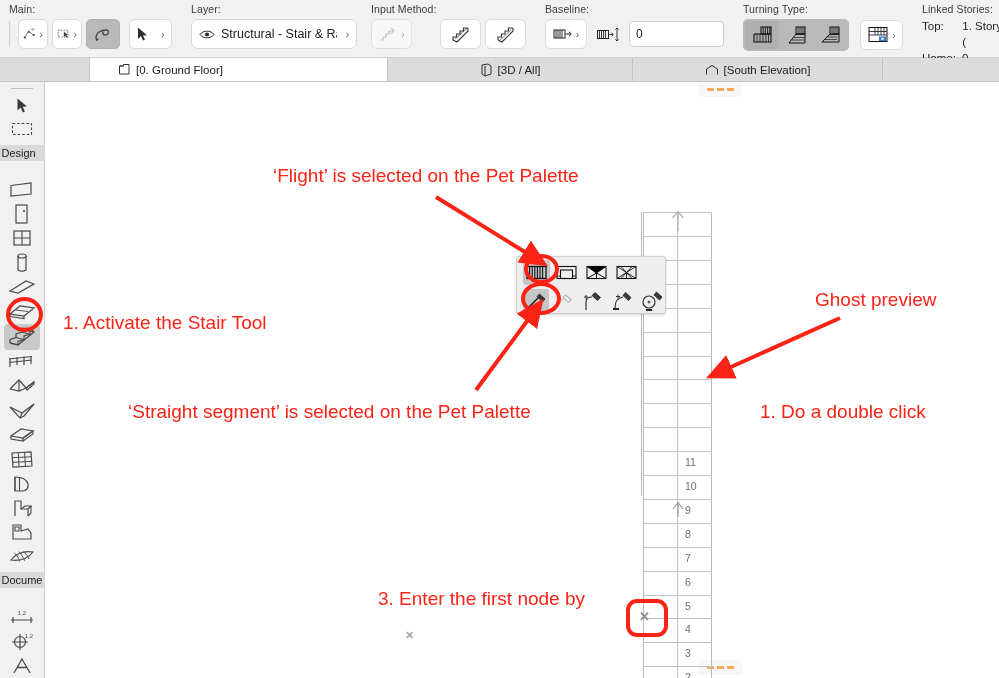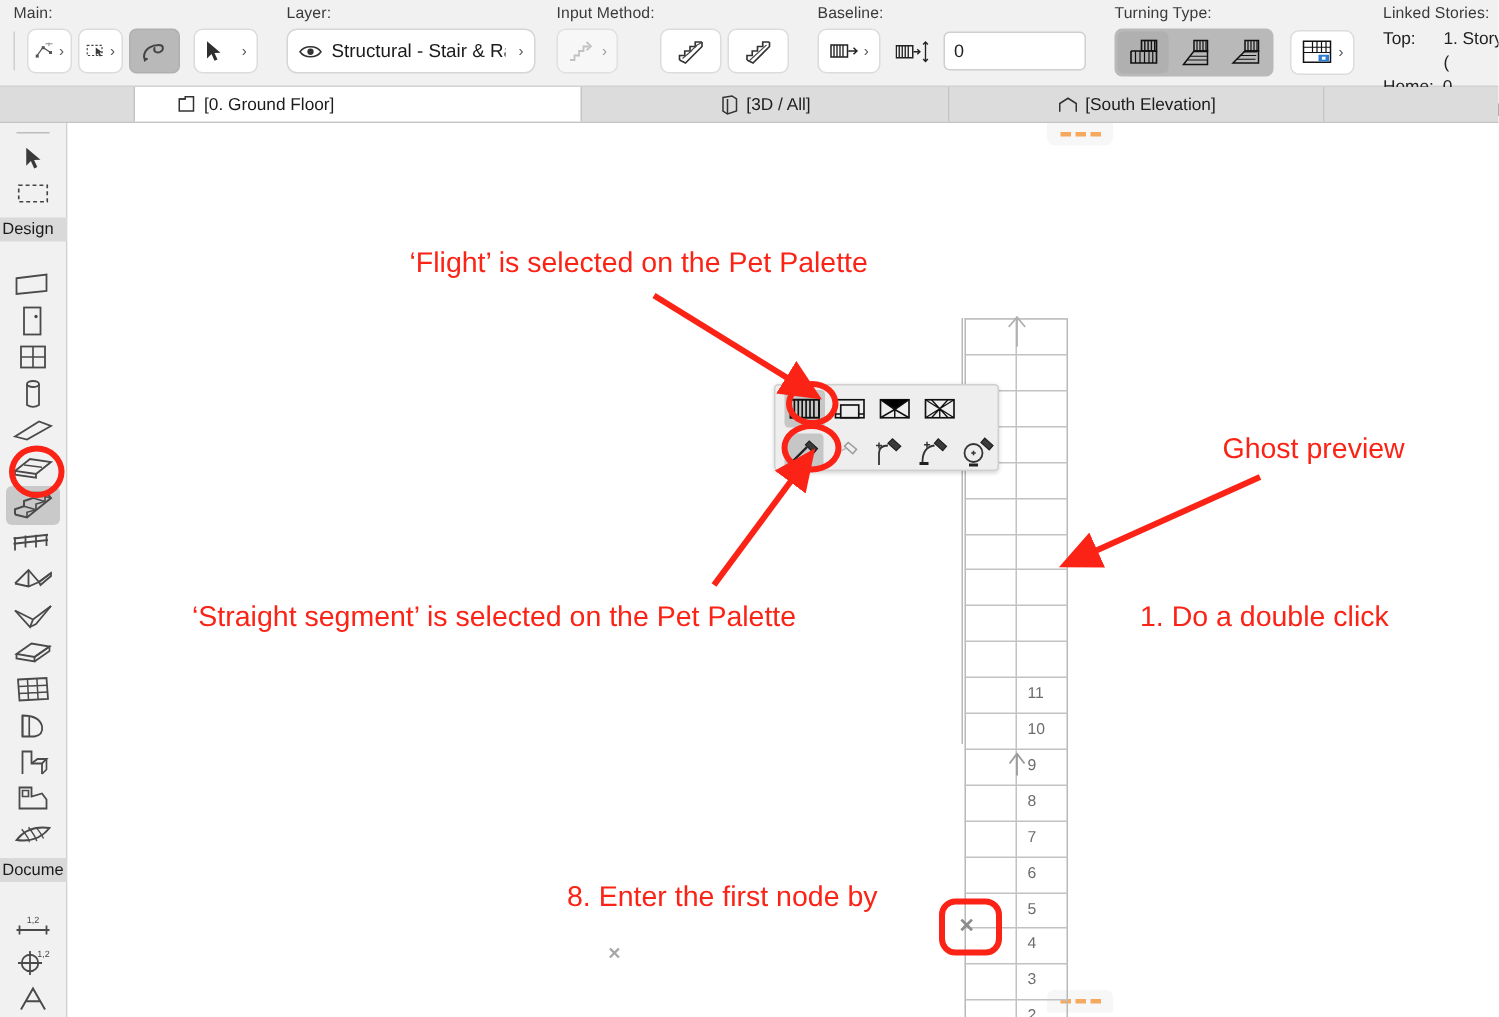--- a/index.html
+++ b/index.html
@@ -668,18 +668,19 @@
 
     <line x1="840" y1="318" x2="722" y2="371" stroke="#fb2316" stroke-width="4" marker-end="url(#ah)"></line>
   </svg>
 
   <div class="ring" style="left:6px;top:297px;width:37px;height:35px;"></div>
   <div class="ring" style="left:524px;top:254px;width:35px;height:30px;"></div>
   <div class="ring" style="left:521px;top:282px;width:40px;height:33px;"></div>
   <div class="ring rect" style="left:626px;top:599px;width:42px;height:38px;"></div>
 
   <div class="anno" style="left:253px;top:163px;margin-left:20px;">‘Flight’ is selected on the Pet Palette</div>
+  <div class="anno" style="left:63px;top:310px;">1. Activate the Stair Tool</div>
   <div class="anno" style="left:128px;top:399px;">‘Straight segment’ is selected on the Pet Palette</div>
   <div class="anno" style="left:815px;top:287px;">Ghost preview</div>
   <div class="anno" style="left:760px;top:399px;">1. Do a double click</div>
-  <div class="anno" style="left:378px;top:586px;">8. Enter the first node by</div>
+  <div class="anno" style="left:378px;top:586px;">3. Enter the first node by</div>
 
 </div>
 
 </body></html>

